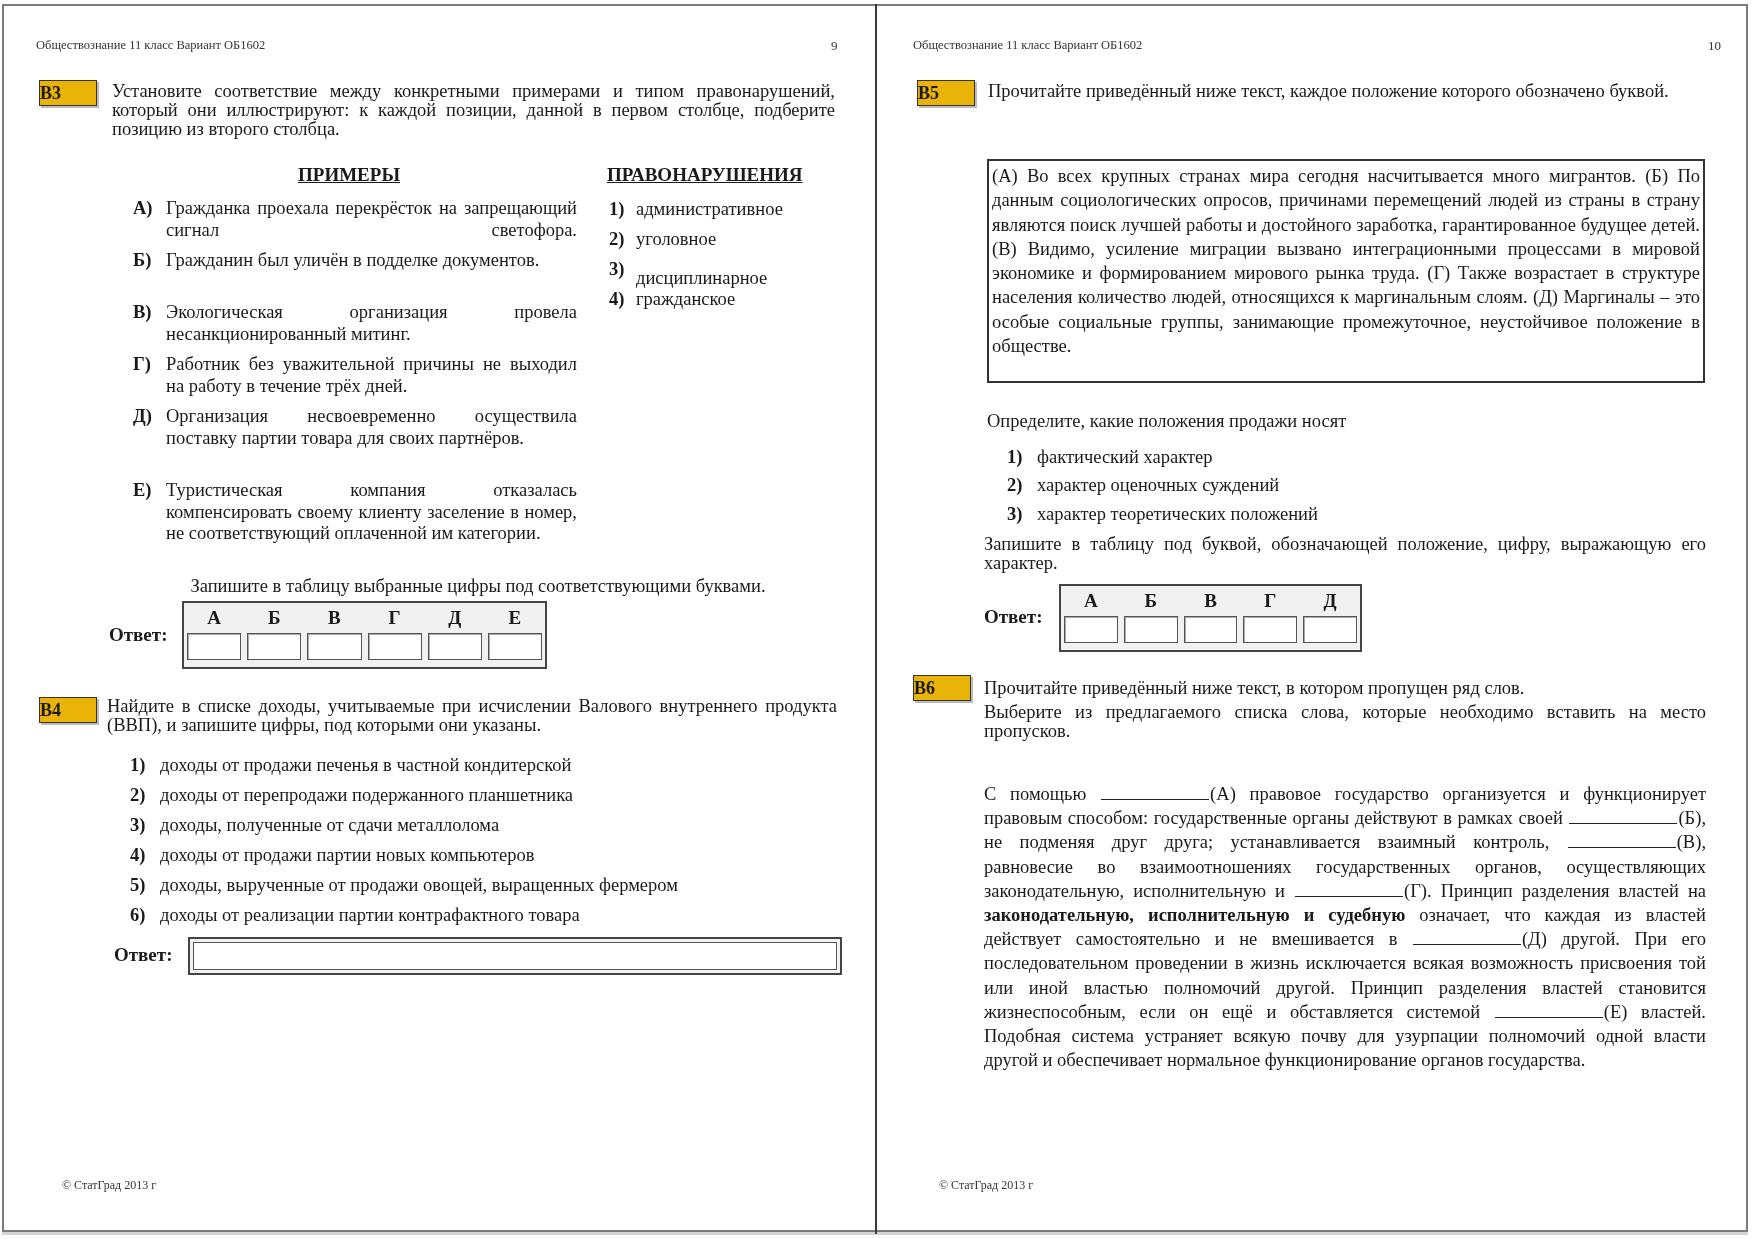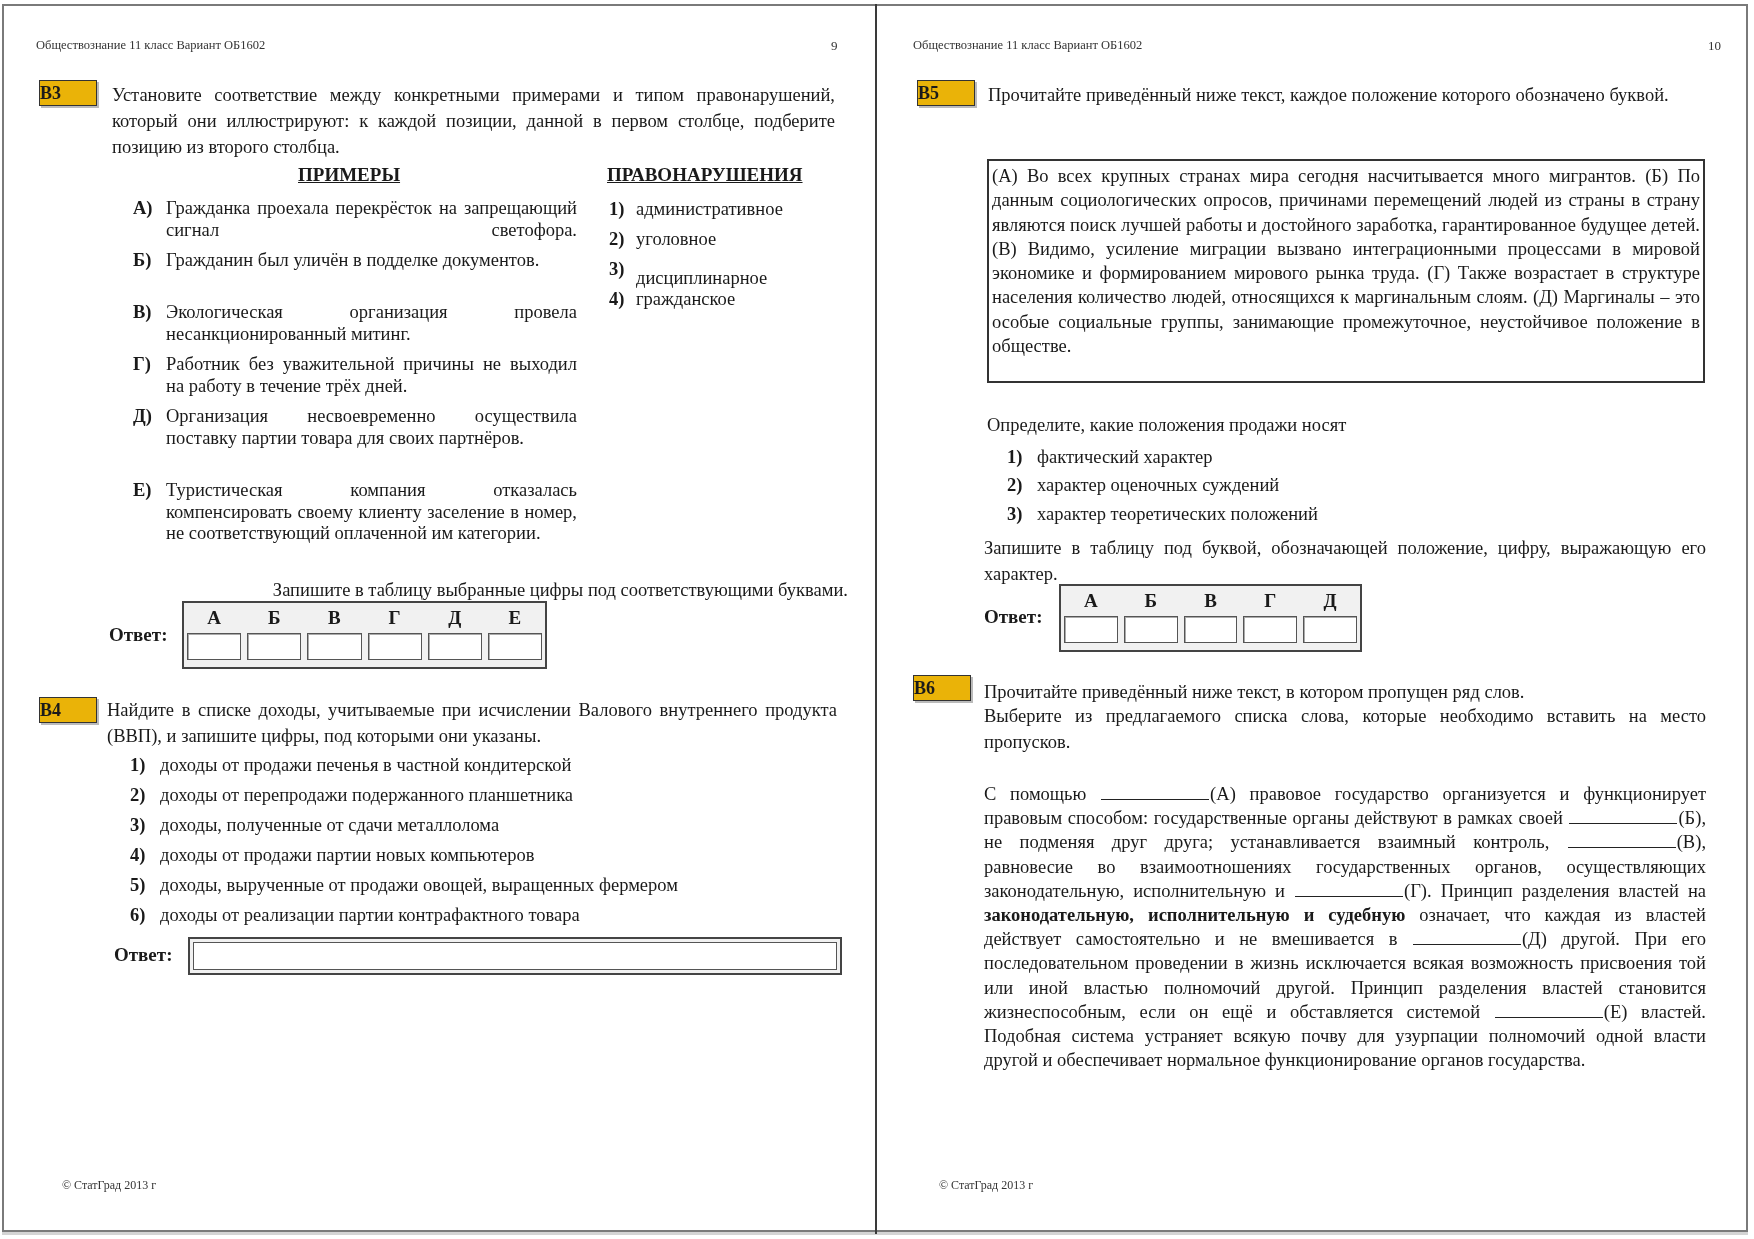--- a/index.html
+++ b/index.html
@@ -13,21 +13,21 @@
   .page.left { left:0; width:876px; }
   .page.right { left:877px; width:877px; }
 
   .run-header { position:absolute; top:38px; font-size:12.5px; color:#333; }
   .page-num { position:absolute; top:38px; font-size:13px; color:#333; }
   .footer { position:absolute; top:1178px; font-size:12px; color:#333; }
 
   .task-label { position:absolute; width:56px; height:24px; border:1.5px solid #333;
                 box-shadow:2px 2px 0 #bbb; font-weight:bold; font-size:18px;
                 text-align:left; line-height:24px; background:#eab308; }
-  .text { position:absolute; font-size:18.5px; line-height:26px; text-align:justify; }
+  .text { position:absolute; font-size:18.5px; line-height:19px; text-align:justify; }
   .justify-last { text-align-last:justify; }
 
   .col-head { position:absolute; font-weight:bold; font-size:19px; text-decoration:underline; }
   .item { position:absolute; font-size:18.5px; line-height:21.5px; }
   .item .mark { position:absolute; left:0; top:0; font-weight:bold; }
   .item .body { position:absolute; text-align:justify; }
 
   .answer-label { position:absolute; font-weight:bold; font-size:19px; }
   .ans-table { position:absolute; border:2px solid #444; background:#f1f1f1; box-sizing:border-box; }
   .ans-table .heads { display:flex; height:30px; }
@@ -95,21 +95,21 @@
   </div>
   <div class="item" style="left:609px; top:259px;">
     <span class="mark">3)</span>
     <span class="body" style="left:27px; width:240px;margin-top:9px;">дисциплинарное</span>
   </div>
   <div class="item" style="left:609px; top:289px;">
     <span class="mark">4)</span>
     <span class="body" style="left:27px; width:240px;">гражданское</span>
   </div>
 
-  <div class="text" style="left:108px; top:577px; width:740px; text-align:right;">Запишите в таблицу выбранные цифры под соответствующими буквами.</div>
+  <div class="text" style="left:108px; top:577px; width:740px; text-align:center;">Запишите в таблицу выбранные цифры под соответствующими буквами.</div>
   <div class="answer-label" style="left:109px; top:624px;">Ответ:</div>
   <div class="ans-table" style="left:182px; top:601px; width:365px; height:68px;">
     <div class="heads">
       <span>А</span>
       <span>Б</span>
       <span>В</span>
       <span>Г</span>
       <span>Д</span>
       <span>Е</span>
     </div>

